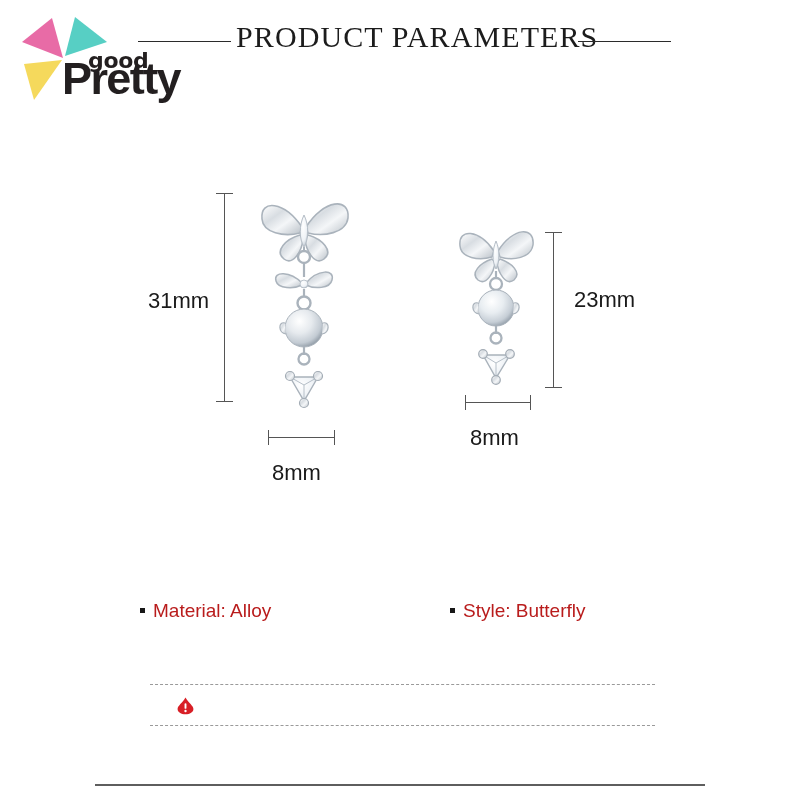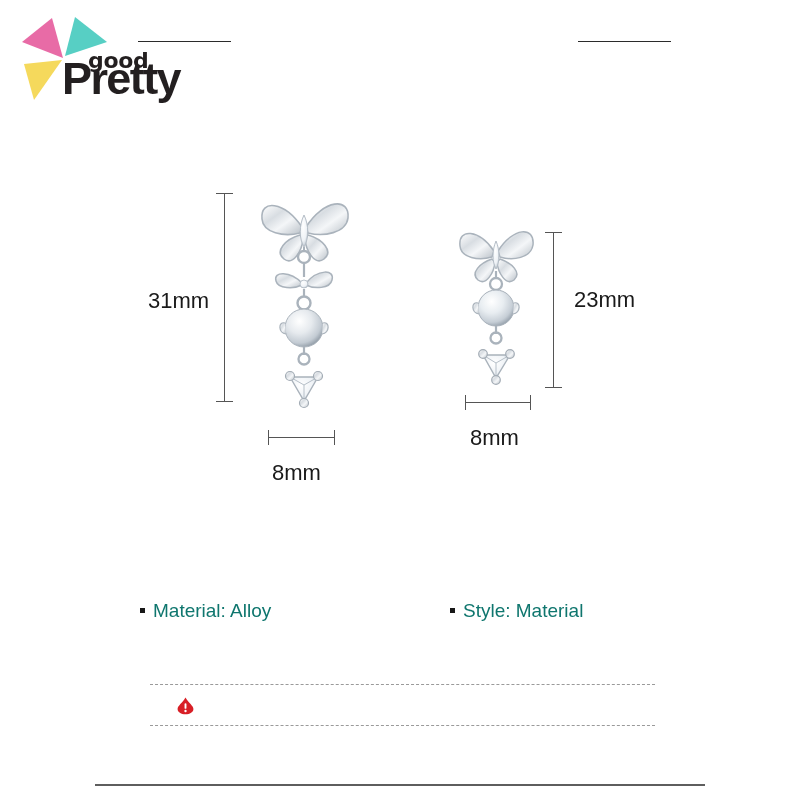--- a/index.html
+++ b/index.html
@@ -130,21 +130,21 @@
   }
   .spec-row {
     display: flex;
     height: 46px;
     align-items: center;
   }
   .spec-cell {
     display: flex;
     align-items: center;
     font-size: 19px;
-    color: #0f766e;
+    color: #b91c1c;
   }
   .spec-cell.col-1 { width: 310px; }
   .spec-cell.col-2 { width: 210px; }
   .bullet-sq {
     width: 5px;
     height: 5px;
     background: #171717;
     margin-right: 8px;
     flex: 0 0 auto;
     position: relative;
@@ -198,20 +198,21 @@
     <svg class="pinwheel" viewBox="0 0 105 90">
       <polygon points="51,46 40,6 10,30" fill="#e86ba6"></polygon>
       <polygon points="53,44 63,5 95,30" fill="#57cfc4"></polygon>
       <polygon points="50,48 12,52 22,88" fill="#f5d95c"></polygon>
     </svg>
     <div class="logo-word-good">good</div>
     <div class="logo-word-pretty">Pretty</div>
   </div>
 
   <div class="title-rule left"></div>
+  <div class="page-title">PRODUCT PARAMETERS</div>
   <div class="title-rule right"></div>
 </div>
 
 <div class="product-area">
 
   <svg width="170" height="240" viewBox="0 0 170 240" style="position:absolute;left:240px;top:75px;">
     <defs>
       <linearGradient id="silverA" x1="0" y1="0" x2="1" y2="1">
         <stop offset="0%" stop-color="#ffffff"></stop>
         <stop offset="35%" stop-color="#d8dde2"></stop>
@@ -336,21 +337,21 @@
 </div>
 
 <div class="spec-grid">
   <div class="spec-row">
     <div class="spec-cell col-1">
       <span class="bullet-sq"></span>
       <span>Material: Alloy</span>
     </div>
     <div class="spec-cell col-2">
       <span class="bullet-sq"></span>
-      <span>Style: Material</span>
+      <span>Style: Butterfly</span>
     </div>
   </div>
 </div>
 
 <div class="tips-wrap">
   <div class="dashed-rule"></div>
   <div class="tips-row">
     <svg class="warn-icon" viewBox="0 0 24 24">
       <path d="M12 2 C16 9, 22 12.5, 22 16.4 C22 20.6, 17.6 23, 12 23 C6.4 23, 2 20.6, 2 16.4 C2 12.5, 8 9, 12 2 Z" fill="#d81f26"></path>
       <rect x="10.8" y="9" width="2.4" height="7.2" rx="1.2" fill="#ffffff"></rect>

